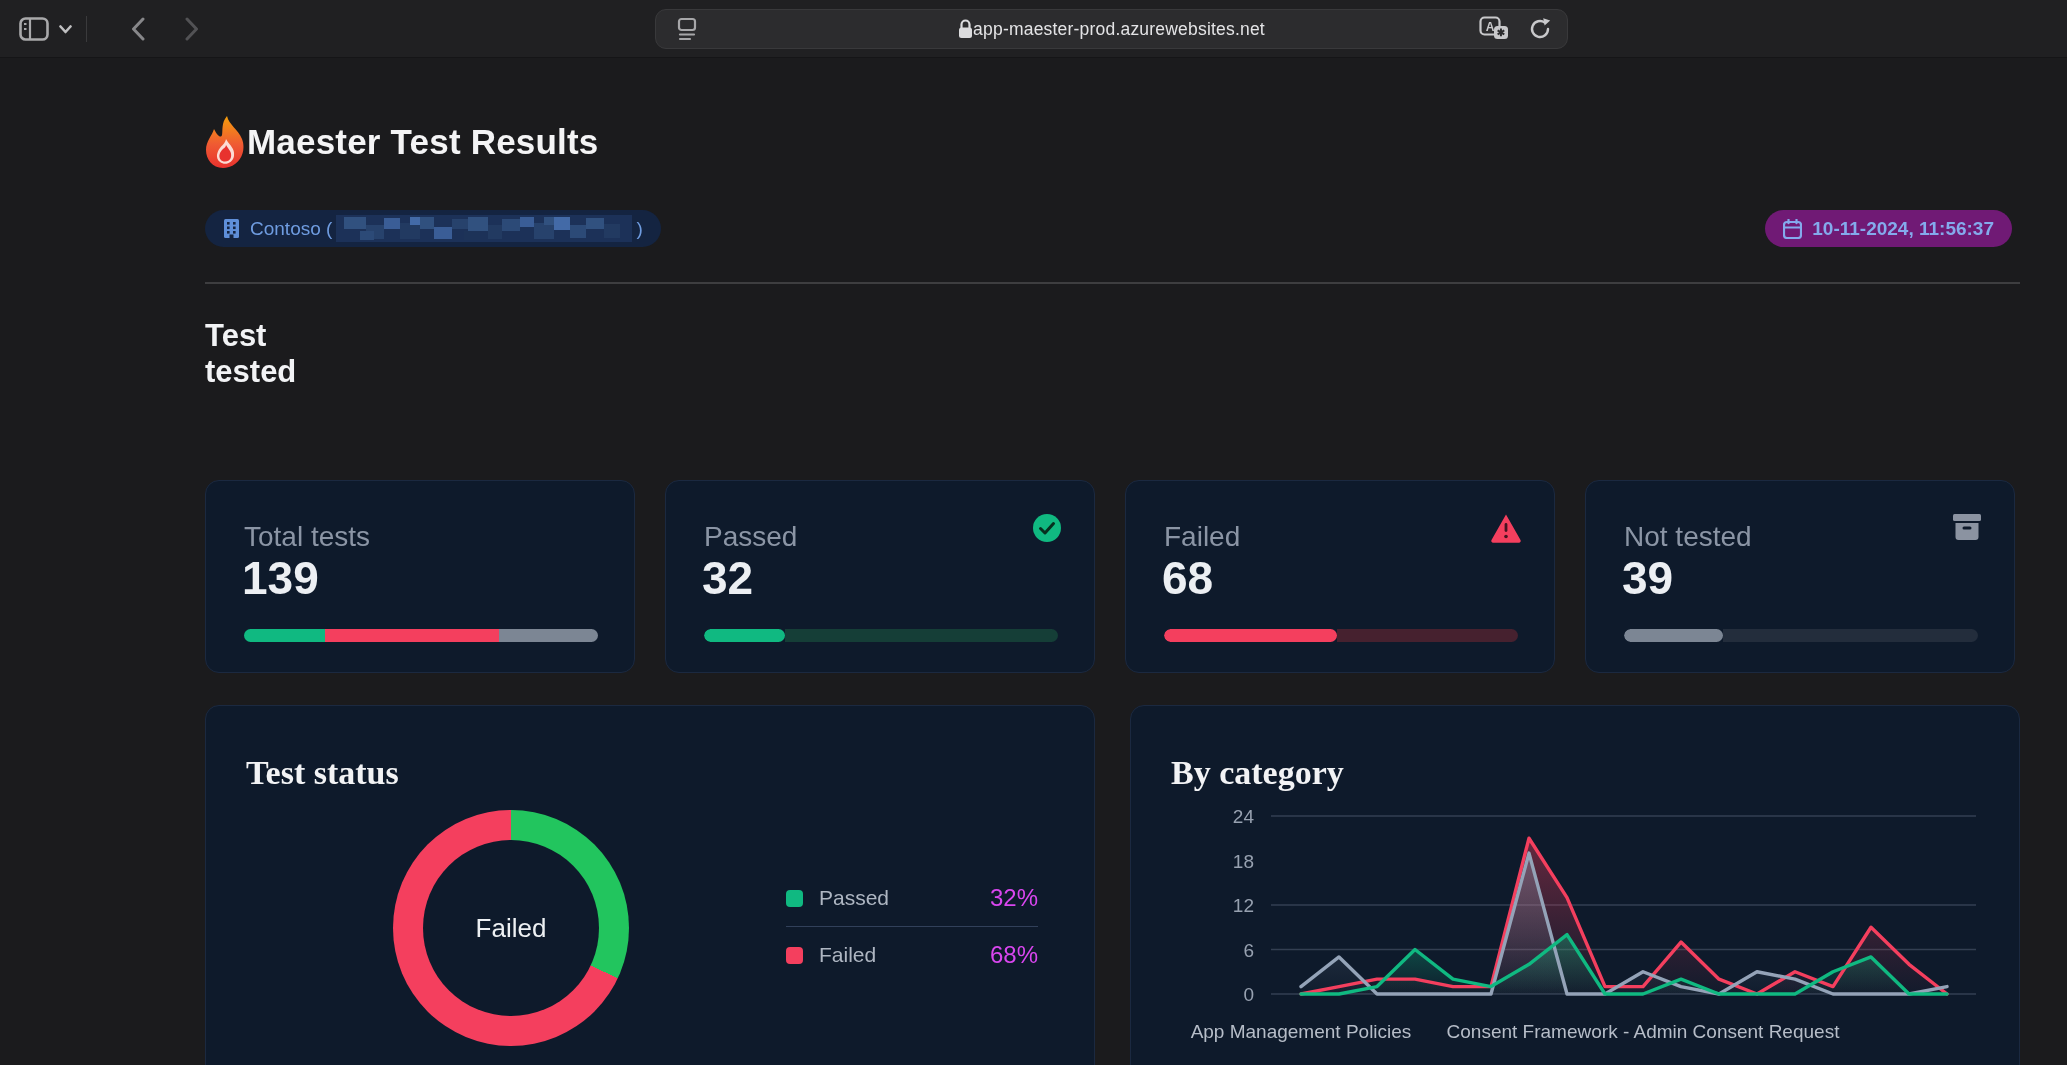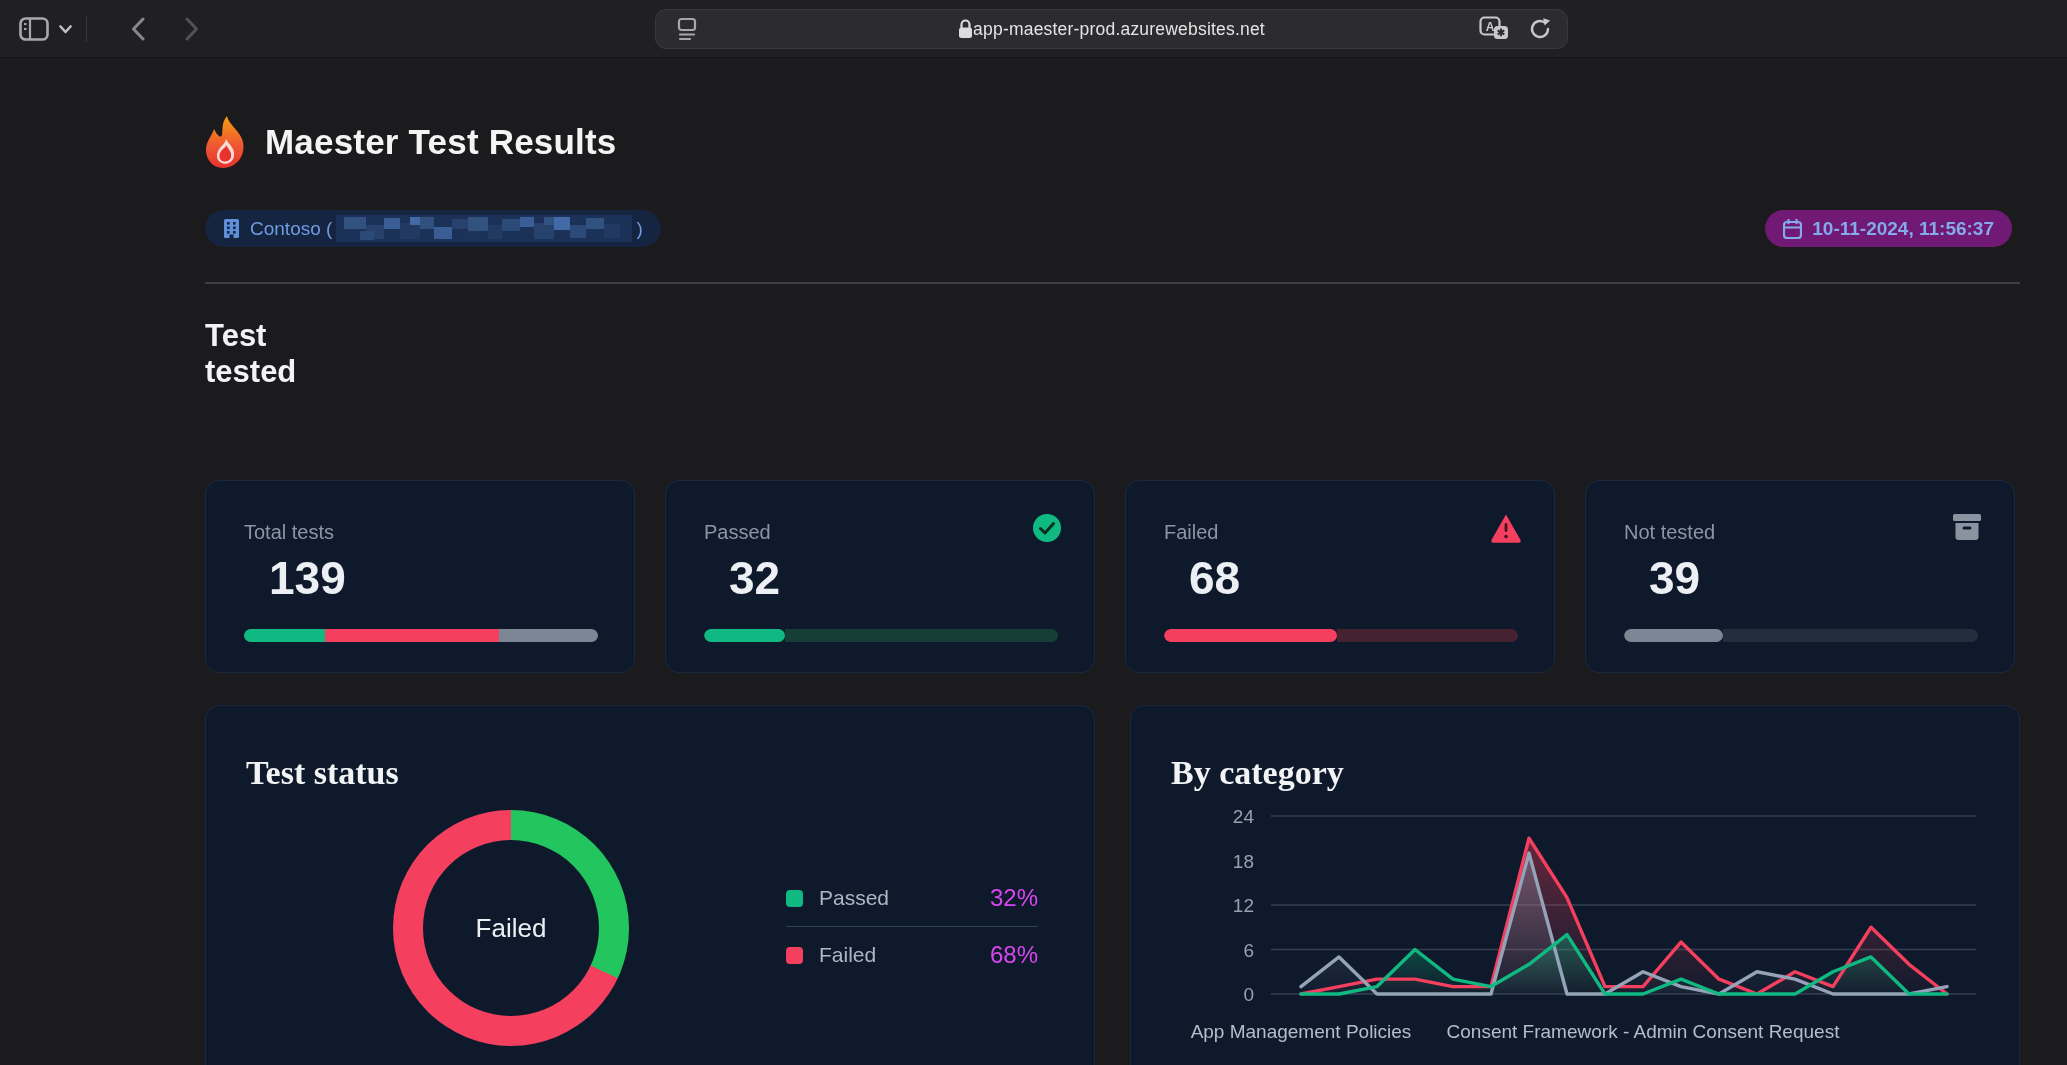--- a/index.html
+++ b/index.html
@@ -14,36 +14,36 @@
   .urlfield { position:absolute; left:655px; top:9px; width:913px; height:40px; background:#2c2c2e; border:1px solid #39393b; border-radius:11px; display:flex; align-items:center; }
   .url-center { position:absolute; left:0; right:0; top:0; bottom:0; display:flex; align-items:center; justify-content:center; }
   .url-text { color:#e4e4e6; font-size:17.5px; letter-spacing:.2px; }
   .url-left { position:absolute; left:16px; top:0; bottom:0; display:flex; align-items:center; }
   .url-right { position:absolute; right:12px; top:0; bottom:0; display:flex; align-items:center; gap:12px; }
 
   
   .page { position:absolute; left:0; top:58px; width:2067px; height:1007px; background:#1b1b1d; }
   .content { position:absolute; left:205px; top:0; width:1815px; height:100%; }
 
-  .hdr { position:absolute; left:0; top:57px; display:flex; align-items:center; gap:18px; }
+  .hdr { position:absolute; left:0; top:57px; display:flex; align-items:center; }
   .hdr-title { color:#f4f4f5; font-size:35px; font-weight:bold; letter-spacing:.2px; }
 
   .pill { display:flex; align-items:center; gap:10px; border-radius:999px; padding:0 18px; height:37px; }
   .tenant-pill { position:absolute; left:0; top:152px; background:#142441; color:#6f9ce0; font-size:19px; }
   .date-pill { position:absolute; right:8px; top:152px; background:#701a75; color:#84aaec; font-size:19px; font-weight:bold; }
 
   .divider { position:absolute; left:0; top:224px; width:1815px; height:2px; background:#3e3e40; }
 
   .section-h { position:absolute; left:0; top:185px; color:#f2f3f5; font-size:31px; font-weight:bold; }
   .sec-wrap { position:absolute; left:0; top:75px; }
 
   .card { position:absolute; background:#0e1a2b; border:1px solid #1b2940; border-radius:14px; }
   .stat-card { width:430px; height:193px; top:347px; }
-  .stat-label { position:absolute; left:38px; top:40px; color:#8b95a5; font-size:20px; }
-  .stat-value { position:absolute; left:36px; top:70px; color:#eceff3; font-size:46px; font-weight:bold;margin-left:27px; }
+  .stat-label { position:absolute; left:38px; top:40px; color:#8b95a5; font-size:28px; }
+  .stat-value { position:absolute; left:36px; top:70px; color:#eceff3; font-size:46px; font-weight:bold; }
   .stat-icon { position:absolute; right:32px; top:32px; }
   .bar { position:absolute; left:38px; top:148px; width:354px; height:13px; border-radius:7px; overflow:hidden; display:flex; }
   .bar .seg { height:100%; }
 
   .big-card { top:572px; width:890px; height:403px; }
   .big-title { position:absolute; left:40px; top:48px; color:#f2f3f5; font-size:34px; font-weight:bold;font-family:Liberation Serif, serif; }
 
   
   .donut { position:absolute; left:187px; top:104px; width:236px; height:236px; border-radius:50%; }
   .donut-hole { position:absolute; left:30px; top:30px; width:176px; height:176px; border-radius:50%; background:#0e1a2b; display:flex; align-items:center; justify-content:center; }

